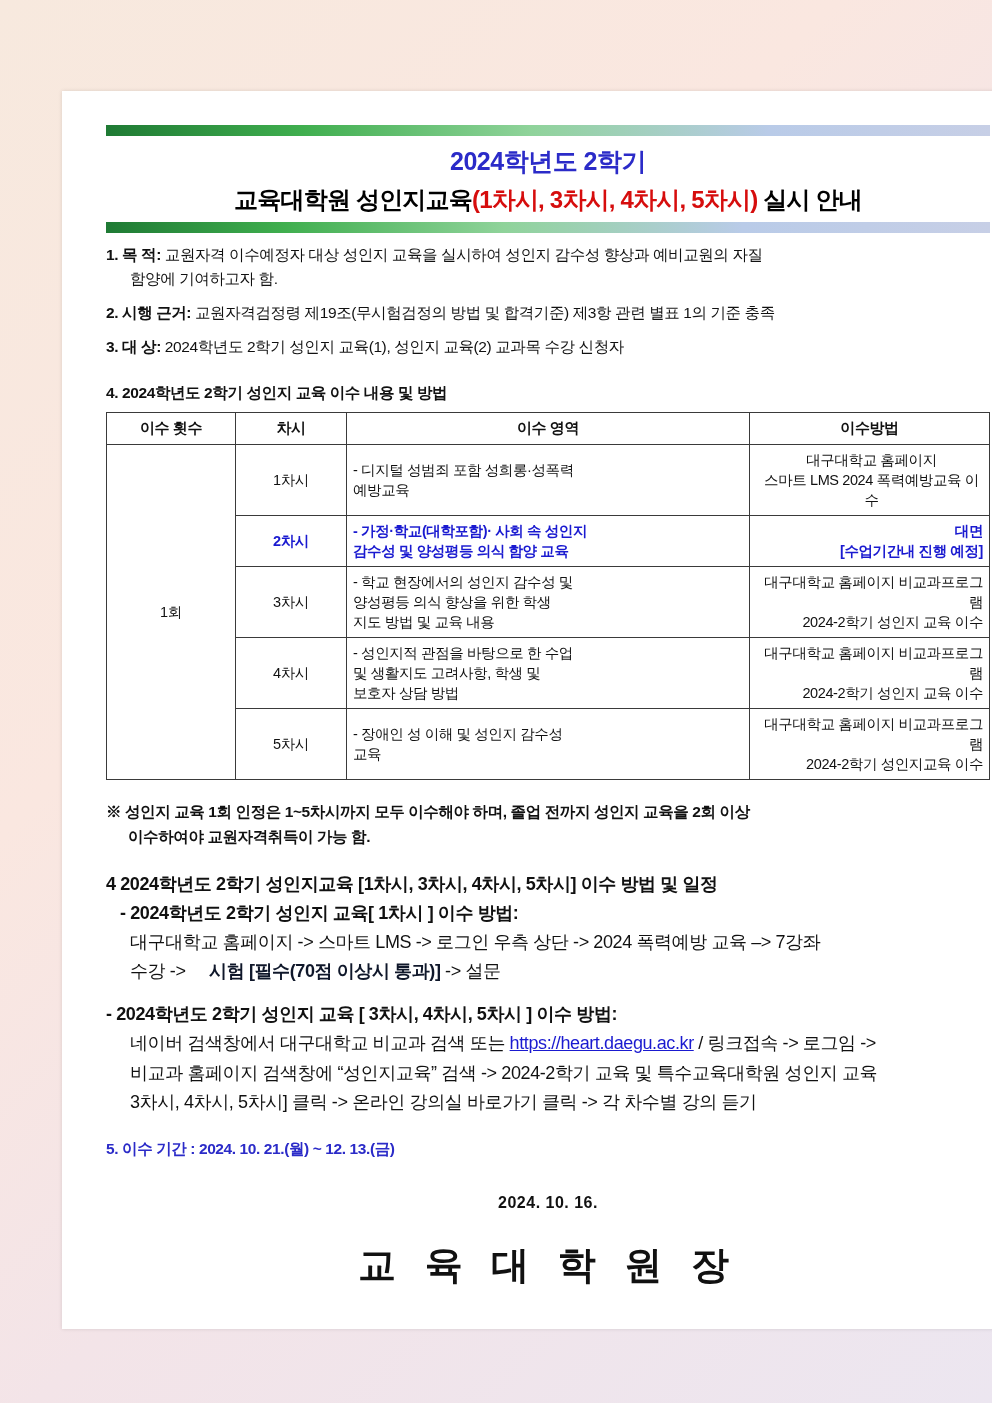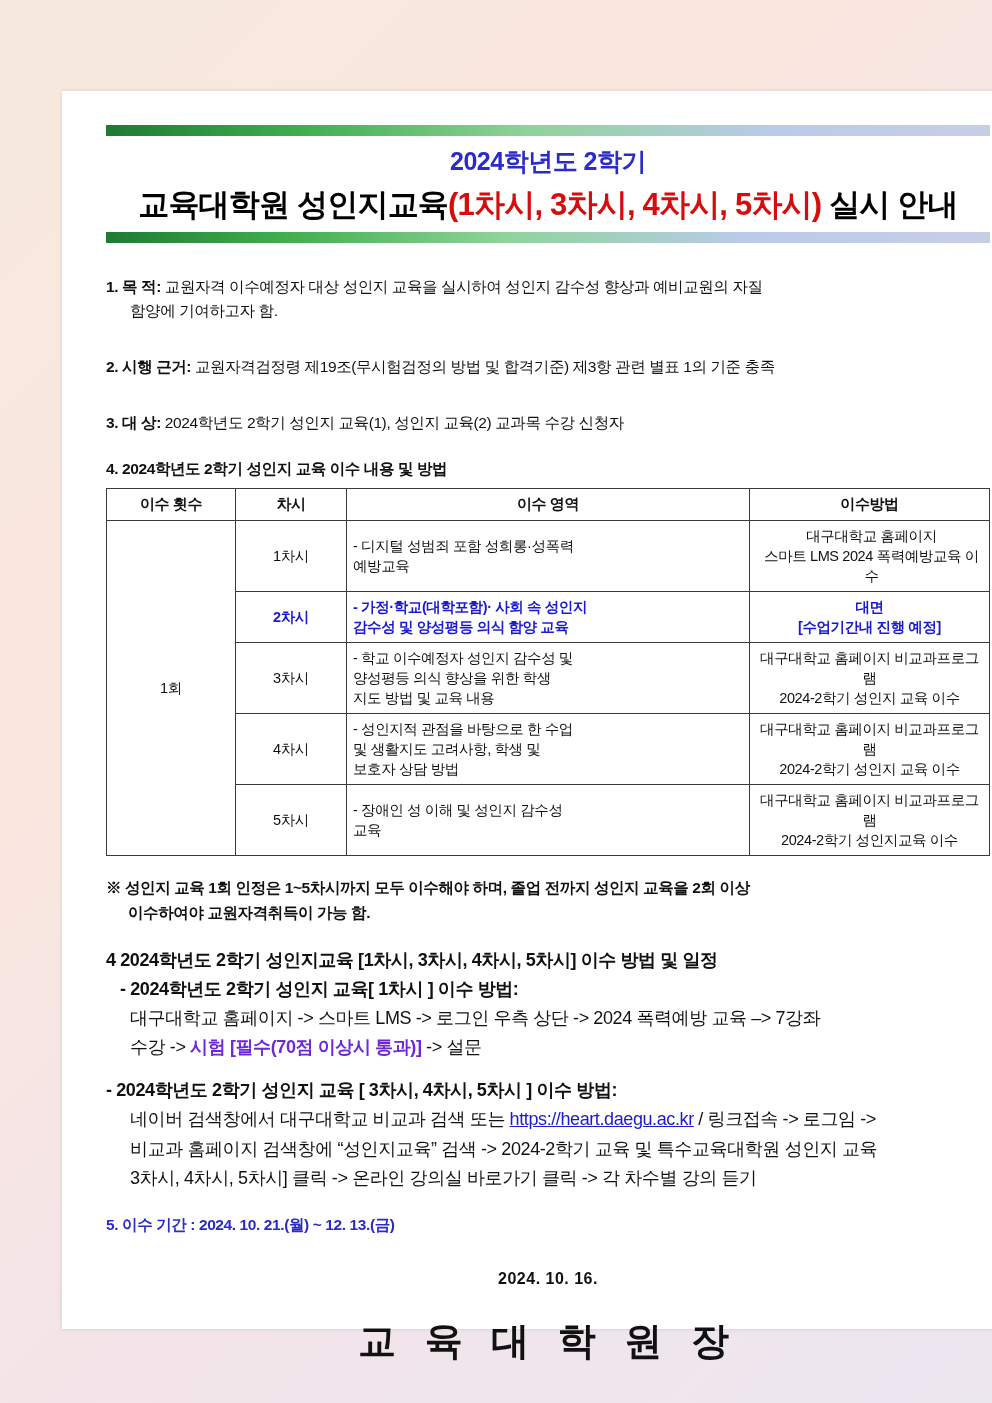--- a/index.html
+++ b/index.html
@@ -42,31 +42,31 @@
     text-align: center;
   }
   .hdr-line1 {
     font-size: 25px;
     font-weight: bold;
     color: #2b2bc8;
     letter-spacing: -0.5px;
     margin-bottom: 6px;
   }
   .hdr-line2 {
-    font-size: 31px;
+    font-size: 24px;
     font-weight: bold;
     color: #000;
     letter-spacing: -0.8px;
   }
   .hdr-line2 .red {
     color: #d60d0d;
   }
   
   .sec {
-    margin-top: 32px;
+    margin-top: 10px;
     font-size: 15.5px;
     line-height: 1.55;
     letter-spacing: -0.4px;
   }
   .sec .lbl {
     font-weight: bold;
   }
   .sec .indent {
     display: block;
     padding-left: 24px;
@@ -97,21 +97,21 @@
     padding: 6px 16px;
   }
   td.c {
     text-align: center;
   }
   td.areacell {
     padding-left: 10px;
     line-height: 1.38;
   }
   td.methodcell {
-    text-align: center;
+    text-align: right;
     line-height: 1.38;
   }
   .blue-b {
     color: #1a1ad0;
     font-weight: bold;
   }
   .w-cnt { width: 96px; }
   .w-ord { width: 78px; }
   .w-area { width: 370px; }
   
@@ -130,21 +130,21 @@
   .proc {
     margin-top: 20px;
     font-size: 18px;
     line-height: 1.62;
     letter-spacing: -0.4px;
   }
   .proc b { font-weight: bold; }
   .proc .l1 { display: block; }
   .proc .l2 { display: block; padding-left: 14px; }
   .proc .l3 { display: block; padding-left: 24px; }
-  .proc .red { color: #6d28d9; font-weight: bold; }
+  .proc .red { color: #0f172a; font-weight: bold; margin-left: 19px; }
   .proc .link { color: #1a1ad0; text-decoration: underline; }
   .period {
     margin-top: 22px;
     font-size: 15.5px;
     font-weight: bold;
     color: #2b2bc8;
     letter-spacing: -0.4px;
   }
   .date {
     margin-top: 34px;
@@ -211,21 +211,21 @@
         </tr>
         <tr>
           <td class="c blue-b">2차시</td>
           <td class="areacell blue-b" style="white-space:pre-line">- 가정·학교(대학포함)· 사회 속 성인지
    감수성 및 양성평등 의식 함양 교육</td>
           <td class="methodcell blue-b" style="white-space:pre-line">대면
 [수업기간내 진행 예정]</td>
         </tr>
         <tr>
           <td class="c">3차시</td>
-          <td class="areacell" style="white-space:pre-line">- 학교 이수예정자 성인지 감수성 및
+          <td class="areacell" style="white-space:pre-line">- 학교 현장에서의 성인지 감수성 및
    양성평등 의식 향상을 위한 학생
    지도 방법 및 교육 내용</td>
           <td class="methodcell" style="white-space:pre-line">대구대학교 홈페이지 비교과프로그램
 2024-2학기 성인지 교육 이수</td>
         </tr>
         <tr>
           <td class="c">4차시</td>
           <td class="areacell" style="white-space:pre-line">- 성인지적 관점을 바탕으로 한 수업
    및 생활지도 고려사항, 학생 및
    보호자 상담 방법</td>

